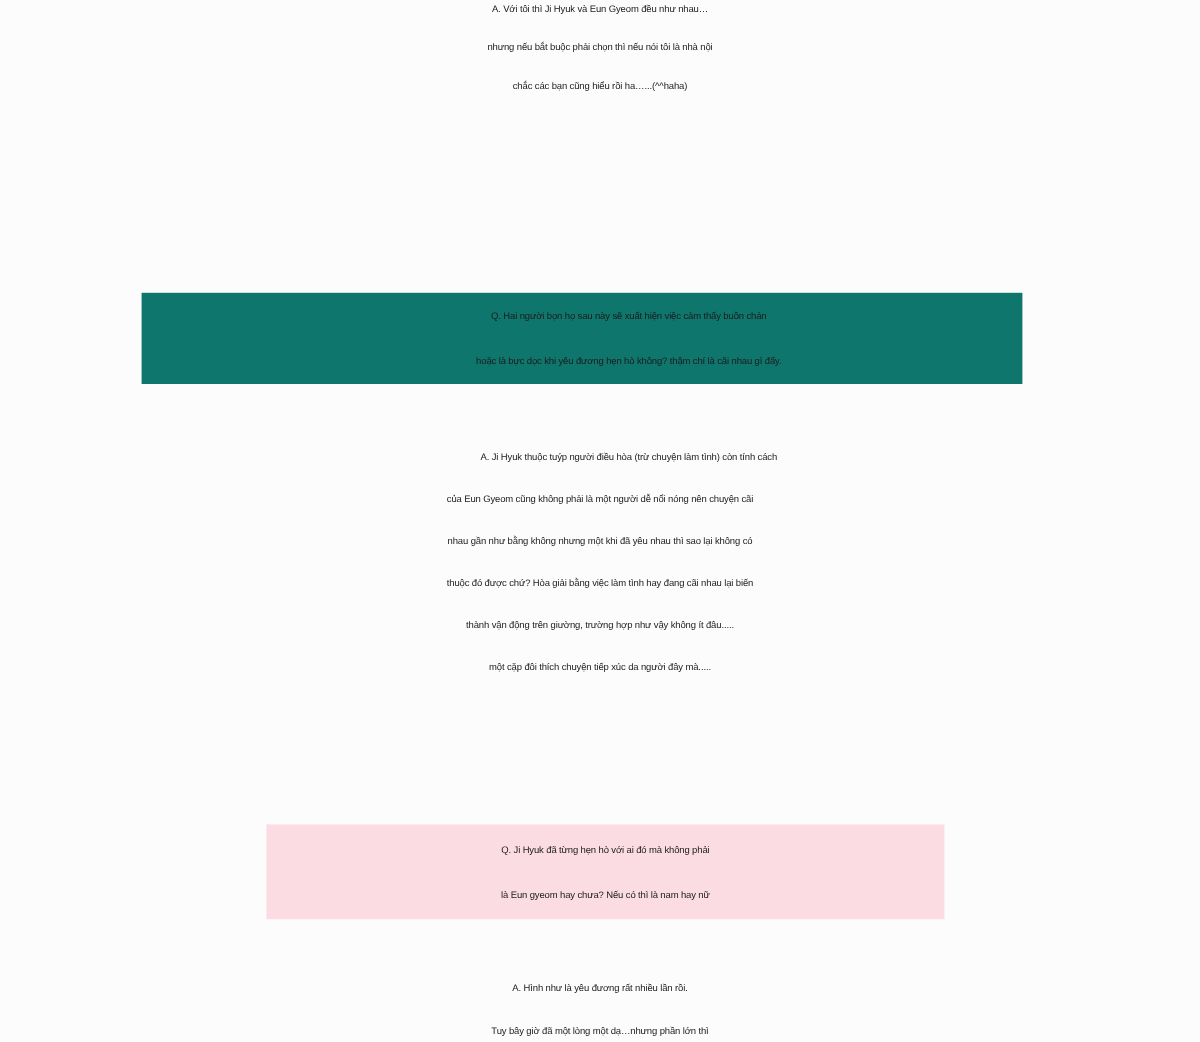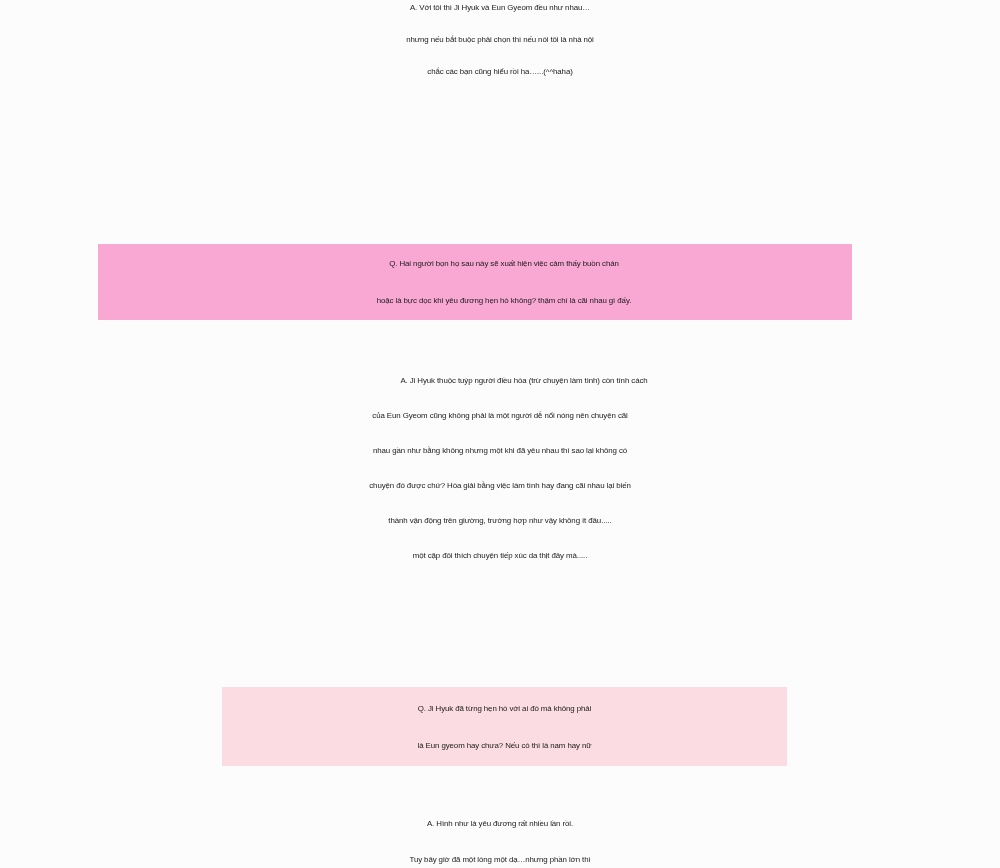--- a/index.html
+++ b/index.html
@@ -95,32 +95,32 @@
 <body style="background: rgb(252, 252, 252); color: rgb(26, 26, 26);">
 
 <div id="page" style="background: rgb(252, 252, 252);">
 
   <div class="block plain" id="answer-intro">
     <span class="line" style="font-size: 7.9px;">A. Với tôi thì Ji Hyuk và Eun Gyeom đều như nhau…</span>
     <span class="line" style="font-size: 7.9px;">nhưng nếu bắt buộc phải chọn thì nếu nói tôi là nhà nội</span>
     <span class="line" style="font-size: 7.9px; text-align: center;">chắc các bạn cũng hiểu rồi ha…...(^^haha)</span>
   </div>
 
-  <div class="block qbox" id="question-one" style="background: #f9a8d4;">
+  <div class="block qbox" id="question-one" style="background: #0f766e; margin-left: 20px;">
     <span class="line" style="font-size: 7.9px;">Q. Hai người bọn họ sau này sẽ xuất hiện việc cảm thấy buồn chán</span>
     <span class="line" style="font-size: 7.9px;">hoặc là bực dọc khi yêu đương hẹn hò không? thậm chí là cãi nhau gì đấy.</span>
   </div>
 
   <div class="block plain" id="answer-one">
     <span class="line" style="font-size: 7.9px; padding-left: 48px;">A. Ji Hyuk thuộc tuýp người điều hòa (trừ chuyện làm tình) còn tính cách</span>
     <span class="line" style="font-size: 7.9px;">của Eun Gyeom cũng không phải là một người dễ nổi nóng nên chuyện cãi</span>
     <span class="line" style="font-size: 7.9px;">nhau gần như bằng không nhưng một khi đã yêu nhau thì sao lại không có</span>
-    <span class="line" style="font-size: 7.9px;">chuyện đó được chứ? Hòa giải bằng việc làm tình hay đang cãi nhau lại biến</span>
+    <span class="line" style="font-size: 7.9px;">thuộc đó được chứ? Hòa giải bằng việc làm tình hay đang cãi nhau lại biến</span>
     <span class="line" style="font-size: 7.9px;">thành vận động trên giường, trường hợp như vậy không ít đâu.....</span>
-    <span class="line" style="font-size: 7.9px;">một cặp đôi thích chuyện tiếp xúc da thịt đây mà.....</span>
+    <span class="line" style="font-size: 7.9px;">một cặp đôi thích chuyện tiếp xúc da người đây mà.....</span>
   </div>
 
   <div class="block qbox" id="question-two" style="background: rgb(251, 220, 226);">
     <span class="line" style="font-size: 7.9px;">Q. Ji Hyuk đã từng hẹn hò với ai đó mà không phải</span>
     <span class="line" style="font-size: 7.9px;">là Eun gyeom hay chưa? Nếu có thì là nam hay nữ</span>
   </div>
 
   <div class="block plain" id="answer-two">
     <span class="line" style="font-size: 7.9px;">A. Hình như là yêu đương rất nhiều lần rồi.</span>
     <span class="line" style="font-size: 7.9px;">Tuy bây giờ đã một lòng một dạ…nhưng phần lớn thì</span>

